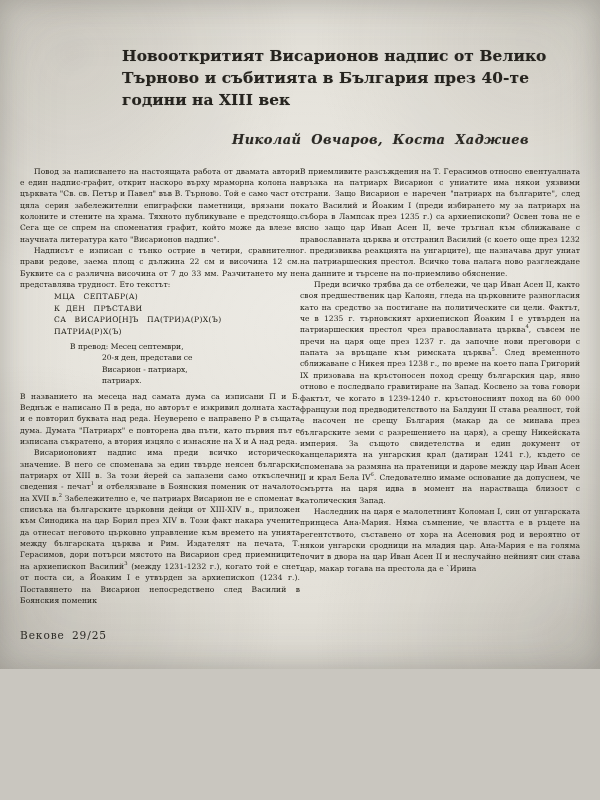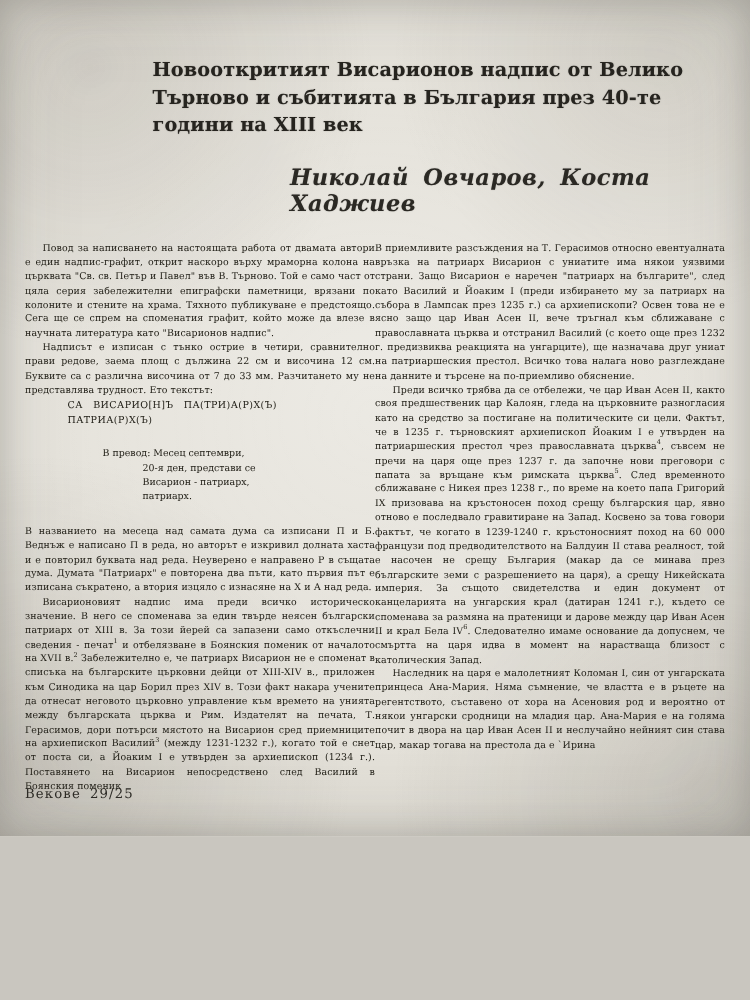--- a/index.html
+++ b/index.html
@@ -69,21 +69,21 @@
     text-align: left;
     text-shadow: 0 0 1px rgba(40,38,34,.35);
   }
 
   .authors {
     margin: 20px 0 0 0;
     padding-left: 110px;
     font-family: "DejaVu Serif", "Liberation Serif", serif;
     font-style: italic;
     font-weight: bold;
-    font-size: 18px;
+    font-size: 13px;
     color: #2b2924;
     letter-spacing: .4px;
     word-spacing: 5px;
     text-shadow: 0 0 1px rgba(40,38,34,.3);
   }
 
   
   .columns {
     display: flex;
     margin-top: 19px;
@@ -121,21 +121,21 @@
     padding-left: 34px;
     font-family: "DejaVu Serif", "Liberation Serif", serif;
     font-size: 7.6px;
     line-height: 11.4px;
     color: #232119;
     letter-spacing: .35px;
   }
   .inscription .ln { white-space: pre; }
 
   .translation {
-    margin: 16px;
+    margin: 4px;
     padding-left: 46px;
     font-family: "DejaVu Serif", "Liberation Serif", serif;
     font-size: 7.55px;
     line-height: 11.4px;
     color: #232119;
   }
   .translation .tl { white-space: pre; display: block; }
   .translation .tl.ind { padding-left: 32px; }
 
   
@@ -165,20 +165,22 @@
 
     <div class="columns">
 
       <div class="col">
 
         <p class="para first">Повод за написването на настоящата работа от двамата автори е един надпис-графит, открит наскоро върху мраморна колона на църквата "Св. св. Петър и Павел" във В. Търново. Той е само част от цяла серия забележителни епиграфски паметници, врязани по колоните и стените на храма. Тяхното публикуване е предстоящо. Сега ще се спрем на споменатия графит, който може да влезе в научната литература като "Висарионов надпис".</p>
 
         <p class="para">Надписът е изписан с тънко острие в четири, сравнително прави редове, заема площ с дължина 22 см и височина 12 см. Буквите са с различна височина от 7 до 33 мм. Разчитането му не представлява трудност. Ето текстът:</p>
 
         <div class="inscription">
+          <div class="ln">МЦА   СЕПТАБР(А)</div>
+          <div class="ln">К  ДЕН   ПРѢСТАВИ</div>
           <div class="ln">СА   ВИСАРИО[Н]Ъ   ПА(ТРИ)А(Р)Х(Ъ)</div>
           <div class="ln">ПАТРИА(Р)Х(Ъ)</div>
         </div>
 
         <div class="translation">
           <span class="tl">В превод: Месец септември,</span>
           <span class="tl ind">20-я ден, представи се</span>
           <span class="tl ind">Висарион - патриарх,</span>
           <span class="tl ind">патриарх.</span>
         </div>

